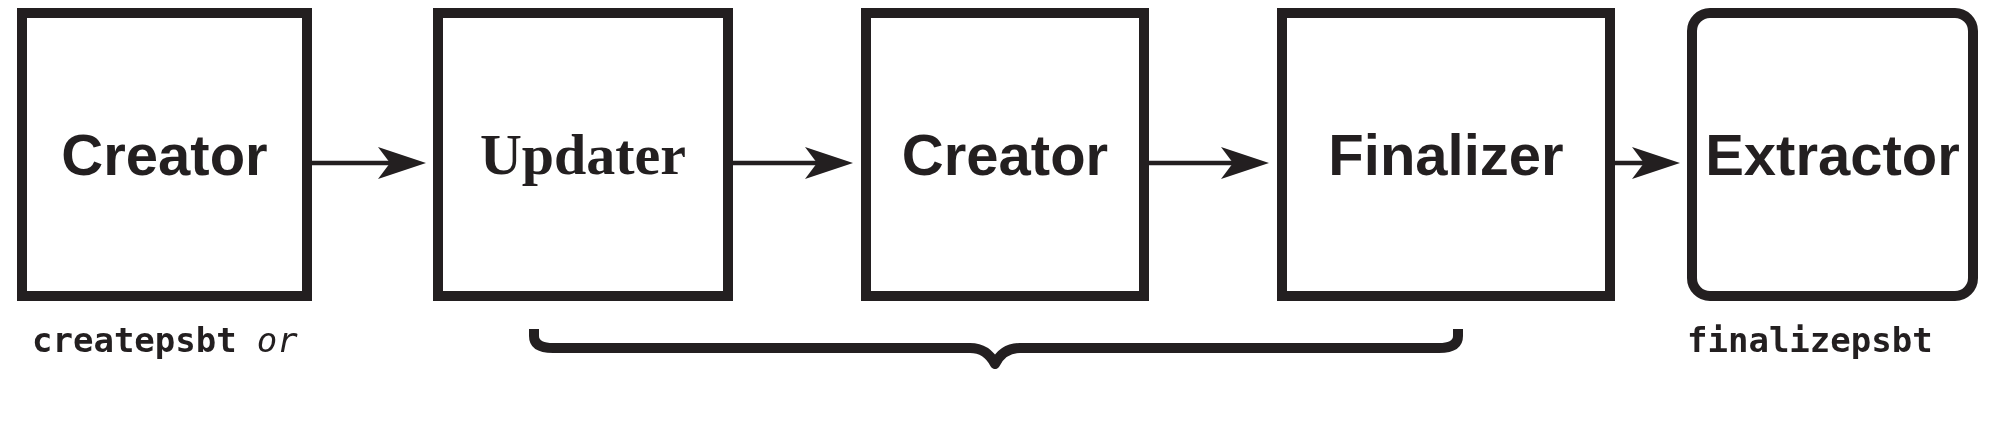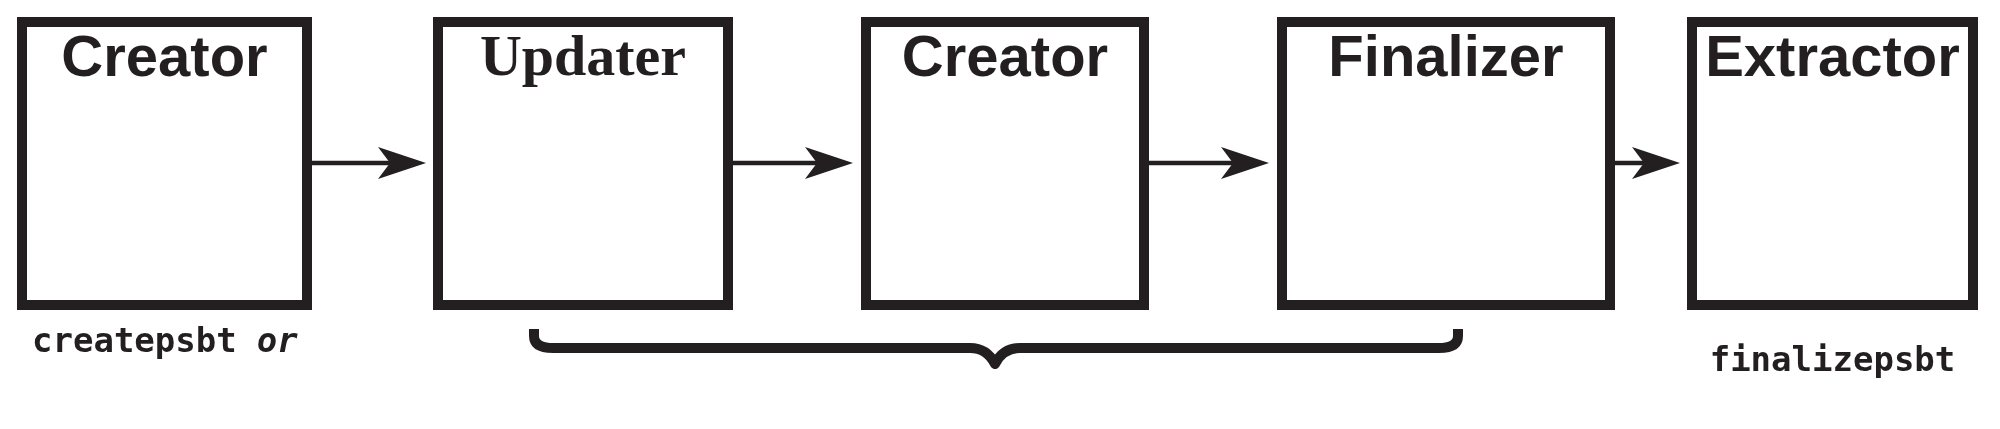--- a/index.html
+++ b/index.html
@@ -7,55 +7,56 @@
   .canvas {
     position: relative;
     width: 2000px;
     height: 429px;
     background: var(--bg);
     font-family: "Liberation Sans", sans-serif;
     overflow: hidden;
   }
   .node {
     position: absolute;
-    top: 17px;
+    top: 8px;
     height: 293px;
     box-sizing: border-box;
     border: 10px solid var(--ink);
     background: var(--bg);
     display: flex;
+    align-items: center;
     justify-content: center;
   }
   .node-label {
     font-weight: bold;
     font-size: 58px;
     line-height: 1;
     color: var(--ink);
     white-space: nowrap;
   }
   #node-creator   { left: 17px;   width: 295px; }
   #node-updater   { left: 433px;  width: 300px; font-family: Liberation Serif, serif; }
   #node-signer    { left: 861px;  width: 288px; }
   #node-finalizer { left: 1277px; width: 338px; }
-  #node-extractor { left: 1687px; width: 291px; }
+  #node-extractor { left: 1687px; width: 291px; border-radius: 23px; }
 
   .mono {
     font-family: "DejaVu Sans Mono", "Liberation Mono", monospace;
     font-weight: bold;
     font-size: 34px;
     color: var(--ink);
     line-height: 46px;
     white-space: nowrap;
   }
   .caption-creator   { position: absolute; left: 32px;   top: 317px; text-align: left; }
   .caption-wallet    { position: absolute; left: 534px;  top: 376px; width: 924px; text-align: center; }
-  .caption-extractor { position: absolute; left: 1687px; top: 336px; width: 291px; text-align: center; }
+  .caption-extractor { position: absolute; left: 1687px; top: 317px; width: 291px; text-align: left; }
   .conj {
     font-style: italic;
-    font-weight: bold;
+    font-weight: normal;
     margin-left: 20px;
   }
 
   svg.overlay { position: absolute; left: 0; top: 0; display: block; }
   .arrow-line { stroke: var(--ink); stroke-width: 4.5; }
   .arrow-head { fill: var(--ink); stroke: none; }
   .brace-path { fill: none; stroke: var(--ink); stroke-width: 10; stroke-linejoin: round; stroke-linecap: butt; }
 </style>
 </head>
 <body>

